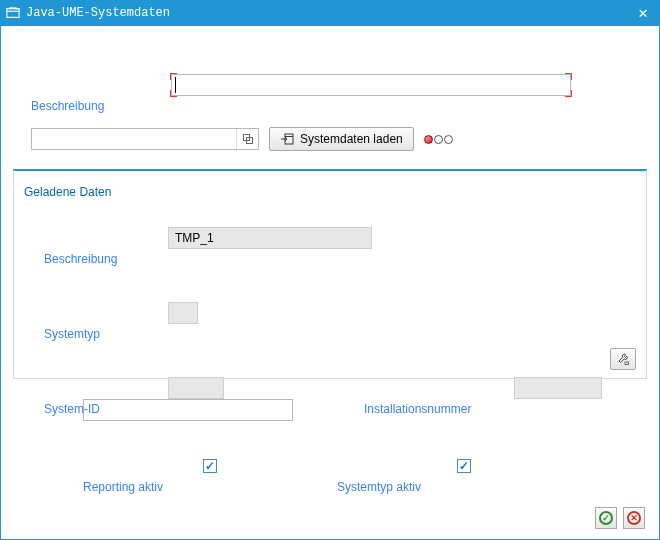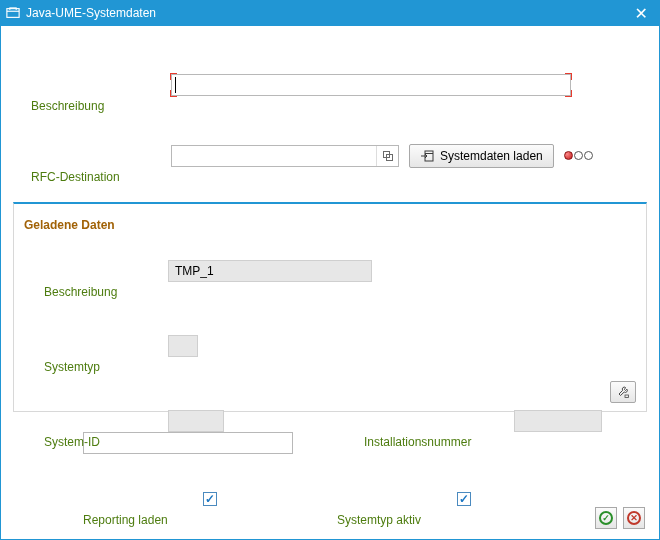--- a/index.html
+++ b/index.html
@@ -12,20 +12,21 @@
       overflow: hidden;
     }
     .titlebar {
       background: #2196d4;
       color: #fff;
       height: 26px;
       display: flex;
       align-items: center;
       padding: 0 6px;
       justify-content: space-between;
+      font-family: Liberation Mono, monospace;
     }
     .titlebar-left { display: flex; align-items: center; gap: 6px; }
     .window-icon { width: 14px; height: 14px; }
     .close-x {
       font-size: 16px;
       cursor: pointer;
       padding: 0 6px;
     }
     .content {
       border: 1px solid #2196d4;
@@ -35,21 +36,21 @@
       position: relative;
     }
     .row {
       display: flex;
       align-items: center;
       margin-bottom: 14px;
       padding-left: 18px;
     }
     .label {
       width: 140px;
-      color: #4d7c0f;
+      color: #3b82f6;
       margin-top: 43px;
     }
     .input {
       border: 1px solid #b8b8b8;
       height: 22px;
       background: #fff;
       padding: 2px 4px;
     }
     .input.focused {
       outline: none;
@@ -99,23 +100,22 @@
     .light.red { background: radial-gradient(circle at 30% 30%, #ff8a8a, #c01818); border-color: #8a1212; }
     .light.off { background: #fff; }
     .group {
       border: 1px solid #d8d8d8;
       border-top: 2px solid #2196d4;
       padding: 10px 6px 6px 6px;
       margin-bottom: 14px;
       position: relative;
     }
     .group-title {
-      color: #a16207;
+      color: #0369a1;
       padding: 4px 8px 10px 4px;
-      font-weight: bold;
     }
     .group .row { padding-left: 24px; margin-bottom: 18px; }
     .readonly {
       background: #e7e7e7;
       border: 1px solid #cfcfcf;
       height: 22px;
       padding: 2px 6px;
       display: inline-flex;
       align-items: center;
     }
@@ -200,21 +200,20 @@
       <span class="corner bl"></span>
         <span class="corner br"></span>
       <div style="position:relative">
         <input class="input focused" style="width: 400px;" value="">
         <span class="cursor-caret"></span>
       </div>
     </div>
   </div>
 
   <div class="row">
-    <div class="label">RFC-Destination</div>
     <div class="rfc-input-wrap">
       <input value="" style="">
       <div class="f4-btn">
         <svg width="12" height="12" viewBox="0 0 12 12">
           <rect x="1.5" y="1.5" width="6" height="6" fill="none" stroke="#6a6a6a"></rect>
           <rect x="4.5" y="4.5" width="6" height="6" fill="none" stroke="#6a6a6a"></rect>
         </svg>
       </div>
     </div>
     <div class="load-btn">
@@ -262,21 +261,21 @@
         <rect x="9" y="10" width="3.5" height="2.5" fill="none" stroke="#4a4a4a" stroke-width="0.8"></rect>
       </svg>
     </div>
   </div>
 
   <div class="lower-block" style="margin-top:20px">
     <div class="row">
       <input class="input" style="width: 210px;" value="">
     </div>
     <div class="row">
-      <div class="label" style="width:120px">Reporting laden</div>
+      <div class="label" style="width:120px">Reporting aktiv</div>
       <span class="checkbox checked"></span>
       <div style="width:120px"></div>
       <div class="label" style="width:120px">Systemtyp aktiv</div>
       <span class="checkbox checked"></span>
     </div>
   </div>
 
   <div class="footer-buttons">
     <div class="circ-btn">
       <span class="circle-ok"></span>

